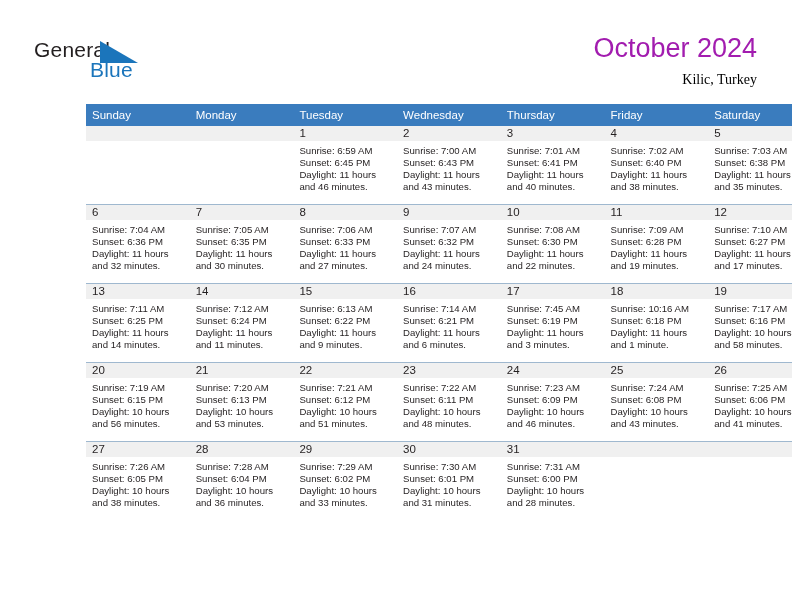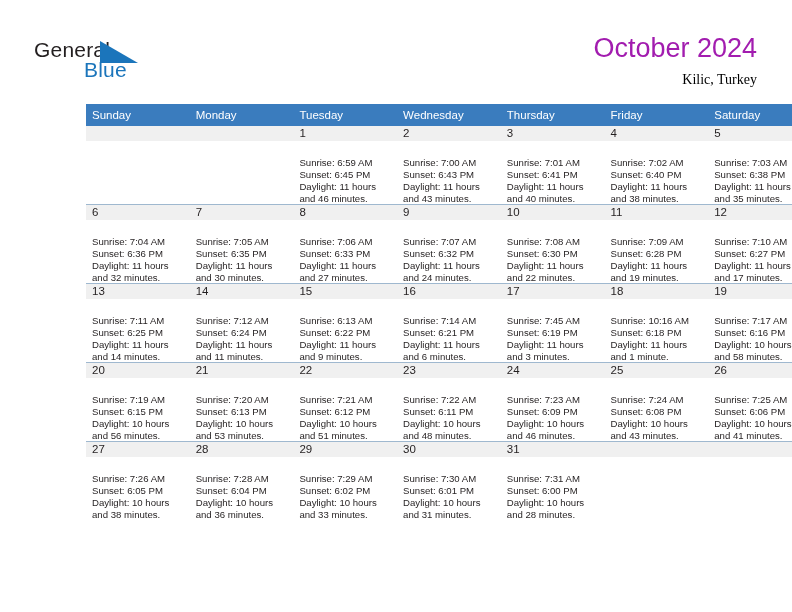--- a/index.html
+++ b/index.html
@@ -42,21 +42,21 @@
     position: absolute;
     left: 0;
     top: 0;
     font-size: 21px;
     letter-spacing: .2px;
     color: #231f20;
     font-family: "Liberation Sans", sans-serif;
   }
   .logo-blue {
     position: absolute;
-    left: 50px;
+    left: 56px;
     top: 20px;
     font-size: 21px;
     letter-spacing: .2px;
     color: #1b75bb;
     font-family: "Liberation Sans", sans-serif;
   }
   .logo-mark {
     position: absolute;
     left: 66px;
     top: 3px;
@@ -131,21 +131,21 @@
     line-height: 15px;
     padding-left: 6px;
     font-size: 11.5px;
     color: #231f20;
   }
   .cell-empty .daynum-band {
     background: #f0f0f0;
   }
 
   .cell-body {
-    padding: 16px 5px 0 6px;
+    padding: 4px 5px 0 6px;
     font-size: 9.6px;
     line-height: 11.9px;
     color: #231f20;
   }
   .cell-body div {
     white-space: nowrap;
   }
 </style>
 </head>
 <body>

